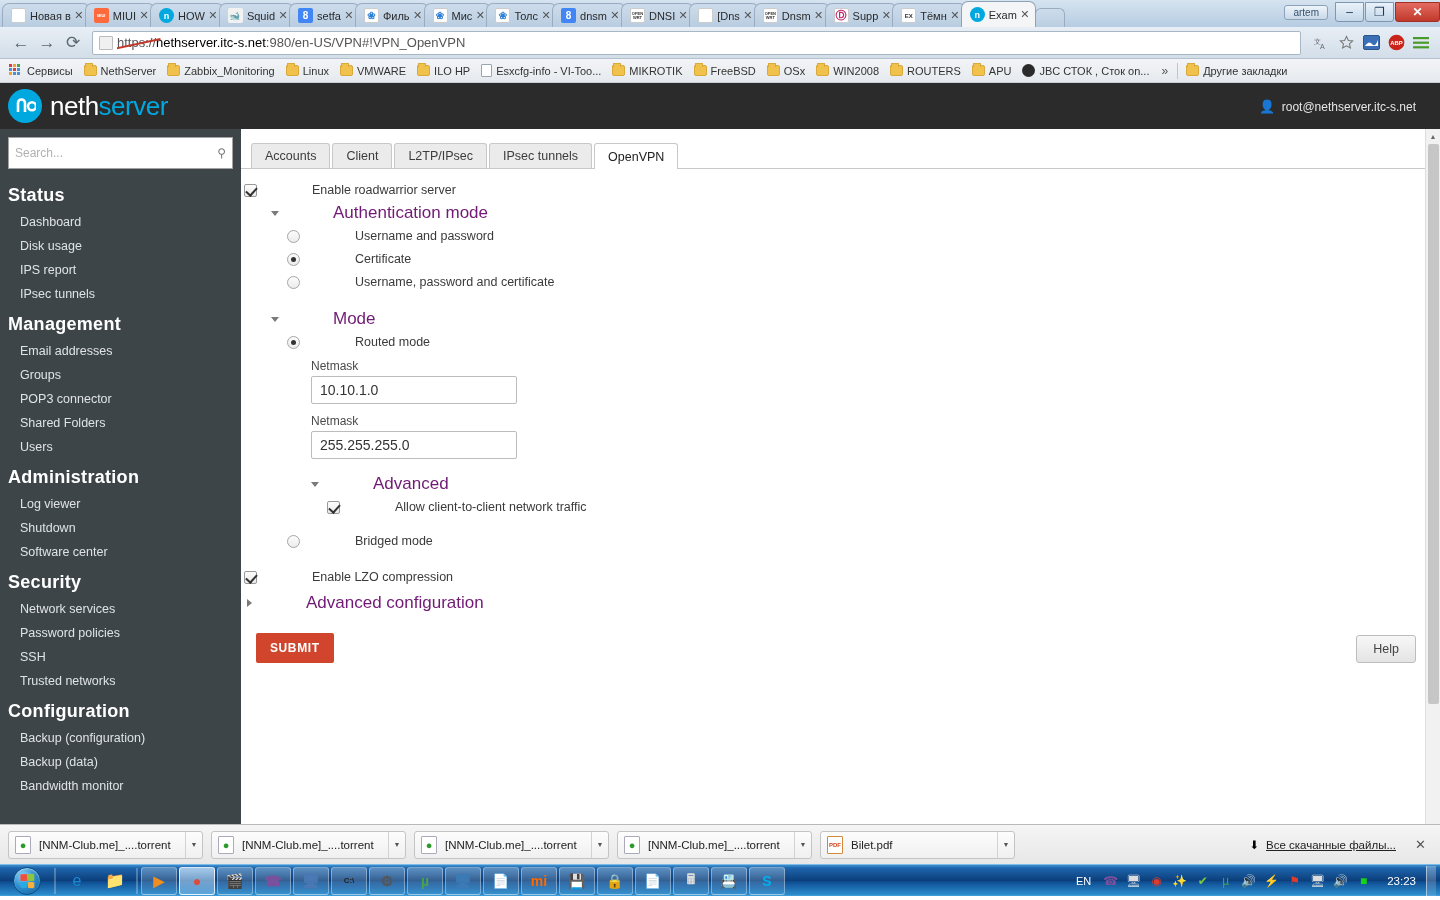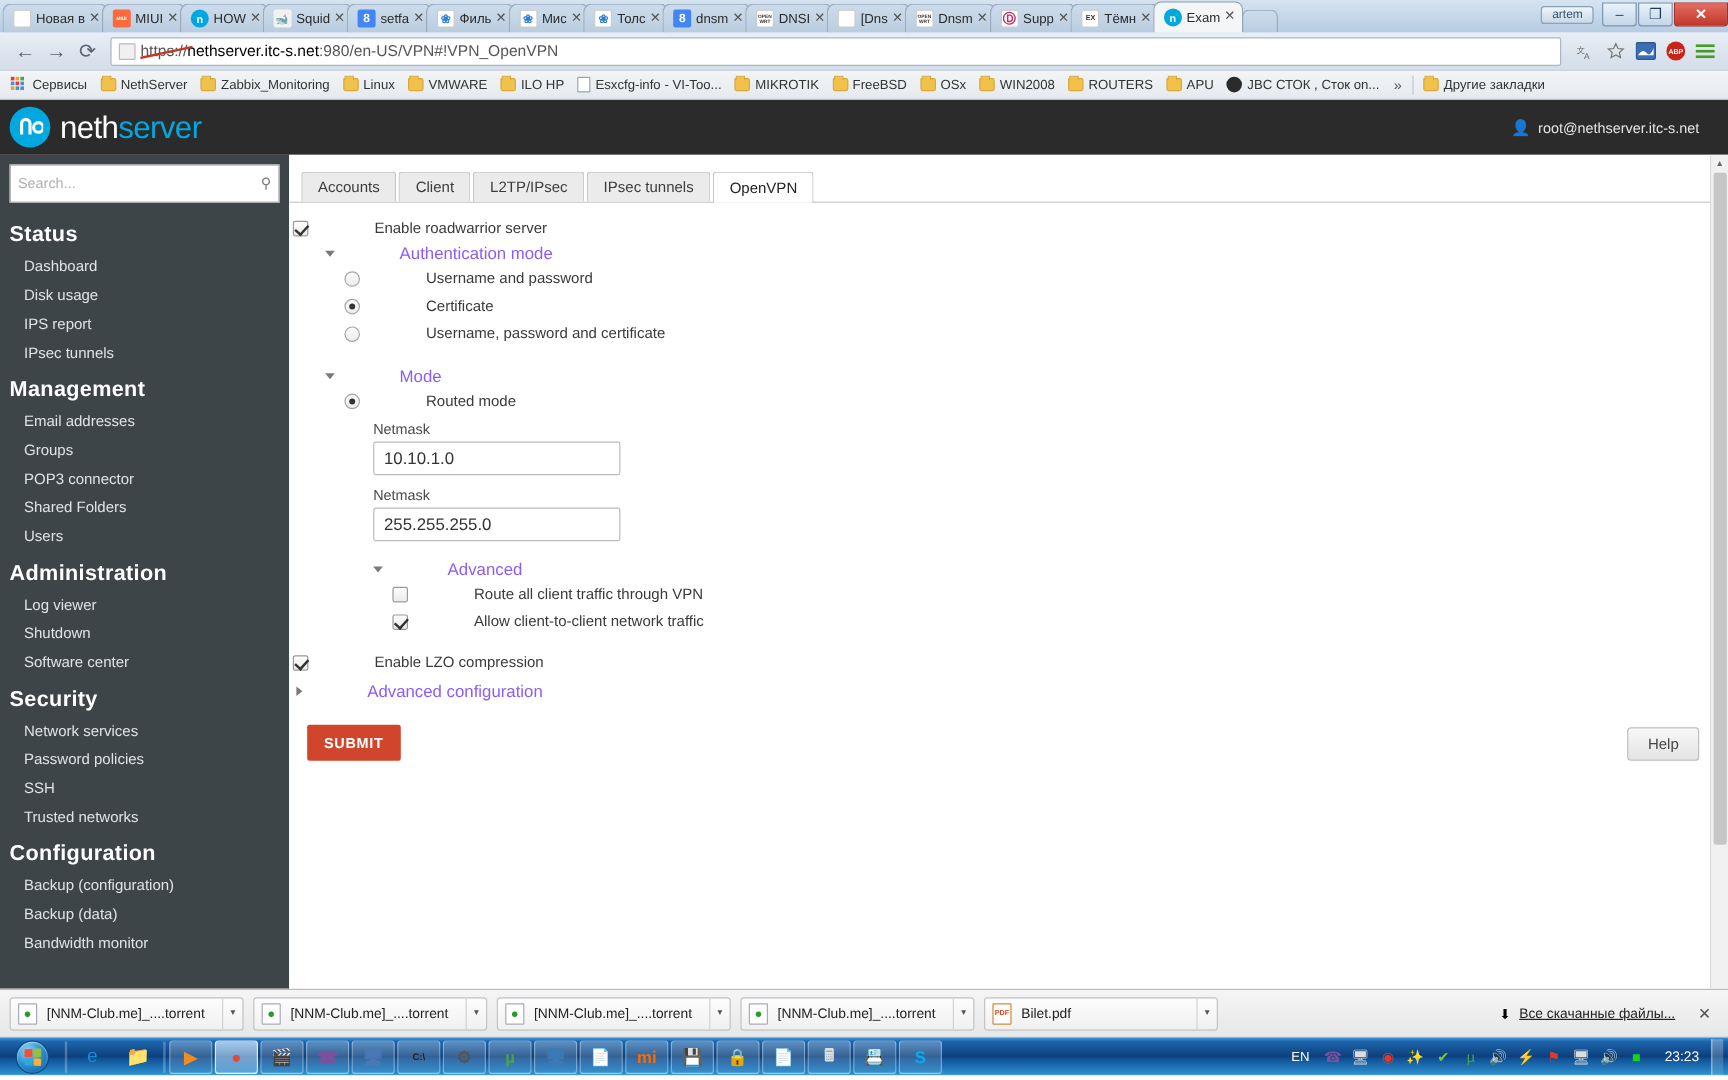--- a/index.html
+++ b/index.html
@@ -339,21 +339,21 @@
     margin-right: 9px;
     position: relative;
   }
   .rb.checked::after {
     content:''; position:absolute;
     left: 3px; top: 3px;
     width: 5px; height: 5px;
     background: #333; border-radius: 50%;
   }
   .lbl { font-size: 12.5px; color: #3a3a3a; }
-  .lbl-dim { font-size: 14px; color: #8b5cf6; }
+  .lbl-dim { font-size: 17px; color: #701a75; }
 
   .caret-down, .caret-right {
     width: 0; height: 0; flex: 0 0 auto;
     margin-right: 8px;
   }
   .caret-down {
     border-left: 4.5px solid transparent;
     border-right: 4.5px solid transparent;
     border-top: 5px solid #7a7a7a;
   }
@@ -857,29 +857,29 @@
             <input class="text-input" type="text" value="10.10.1.0" style="">
             <div class="field-label">Netmask</div>
             <input class="text-input" type="text" value="255.255.255.0" style="">
           </div>
 
           <div class="row ind4" style="margin-top:15px;margin-bottom:6px;">
             <span class="caret-down"></span>
             <span class="lbl-dim">Advanced</span>
           </div>
 
-          <div class="row ind5" style="margin-bottom:9px;">
-            <span class="cb"></span>
-            <span class="lbl">Route all client traffic through VPN</span>
-          </div>
           <div class="row ind5" style="margin-bottom:20px;">
             <span class="cb checked"></span>
             <span class="lbl">Allow client-to-client network traffic</span>
           </div>
 
+          <div class="row ind3" style="margin-bottom:22px;">
+            <span class="rb"></span>
+            <span class="lbl">Bridged mode</span>
+          </div>
 
           <div class="row ind1" style="margin-bottom:9px;">
             <span class="cb checked"></span>
             <span class="lbl">Enable LZO compression</span>
           </div>
 
           <div class="row ind1" style="margin-bottom:20px;padding-left:6px;">
             <span class="caret-right"></span>
             <span class="lbl-dim">Advanced configuration</span>
           </div>

